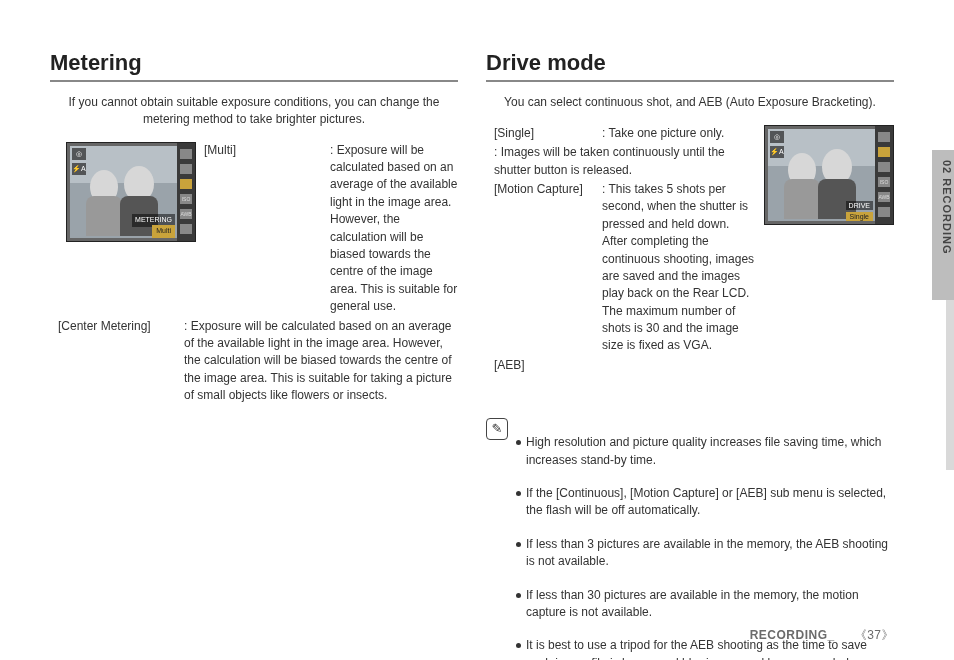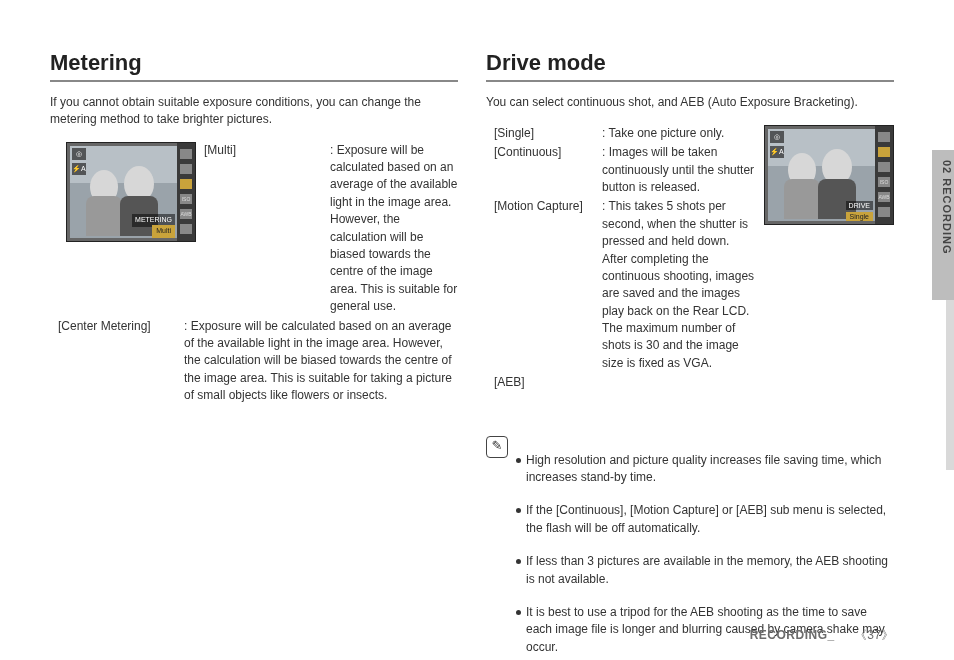--- a/index.html
+++ b/index.html
@@ -26,20 +26,21 @@
     font-size: 22px;
     font-weight: bold;
     color: #222;
     border-bottom: 2px solid #888;
     padding-bottom: 4px;
     margin-bottom: 12px;
   }
   .intro {
     margin-bottom: 14px;
     line-height: 1.4;
+    text-align: center;
   }
   .defs { padding-left: 8px; }
   .def {
     display: flex;
     margin-bottom: 2px;
     line-height: 1.45;
     gap: 8px;
   }
   .term {
     min-width: 118px;
@@ -243,38 +244,38 @@
         </div>
         <div class="cam-label">DRIVE</div>
         <div class="cam-label2">Single</div>
       </div>
 
       <div class="def">
         <span class="term term-narrow">[Single]</span>
         <span class="desc">: Take one picture only.</span>
       </div>
       <div class="def">
-        <span class="term term-narrow">[Continuous]</span>
         <span class="desc">: Images will be taken continuously until the shutter button is released.</span>
       </div>
       <div class="def">
         <span class="term term-narrow">[Motion Capture]</span>
         <span class="desc">: This takes 5 shots per second, when the shutter is pressed and held down. After completing the continuous shooting, images are saved and the images play back on the Rear LCD. The maximum number of shots is 30 and the image size is fixed as VGA.</span>
       </div>
       <div class="def">
         <span class="term term-narrow">[AEB]</span>
       </div>
     </div>
 
     <div class="tip-block">
       <div class="tip-icon">✎</div>
       <ul class="tips" id="tips-list">
           <li>High resolution and picture quality increases file saving time, which increases stand-by time.</li>
           <li>If the [Continuous], [Motion Capture] or [AEB] sub menu is selected, the flash will be off automatically.</li>
           <li>If less than 3 pictures are available in the memory, the AEB shooting is not available.</li>
+          <li>If less than 30 pictures are available in the memory, the motion capture is not available.</li>
           <li>It is best to use a tripod for the AEB shooting as the time to save each image file is longer and blurring caused by camera shake may occur.</li>
         </ul>
     </div>
   </div>
 
 </div>
 
 <div class="footer">
   <span>RECORDING_</span><span class="pg">《<span>37</span>》</span>
 </div>

